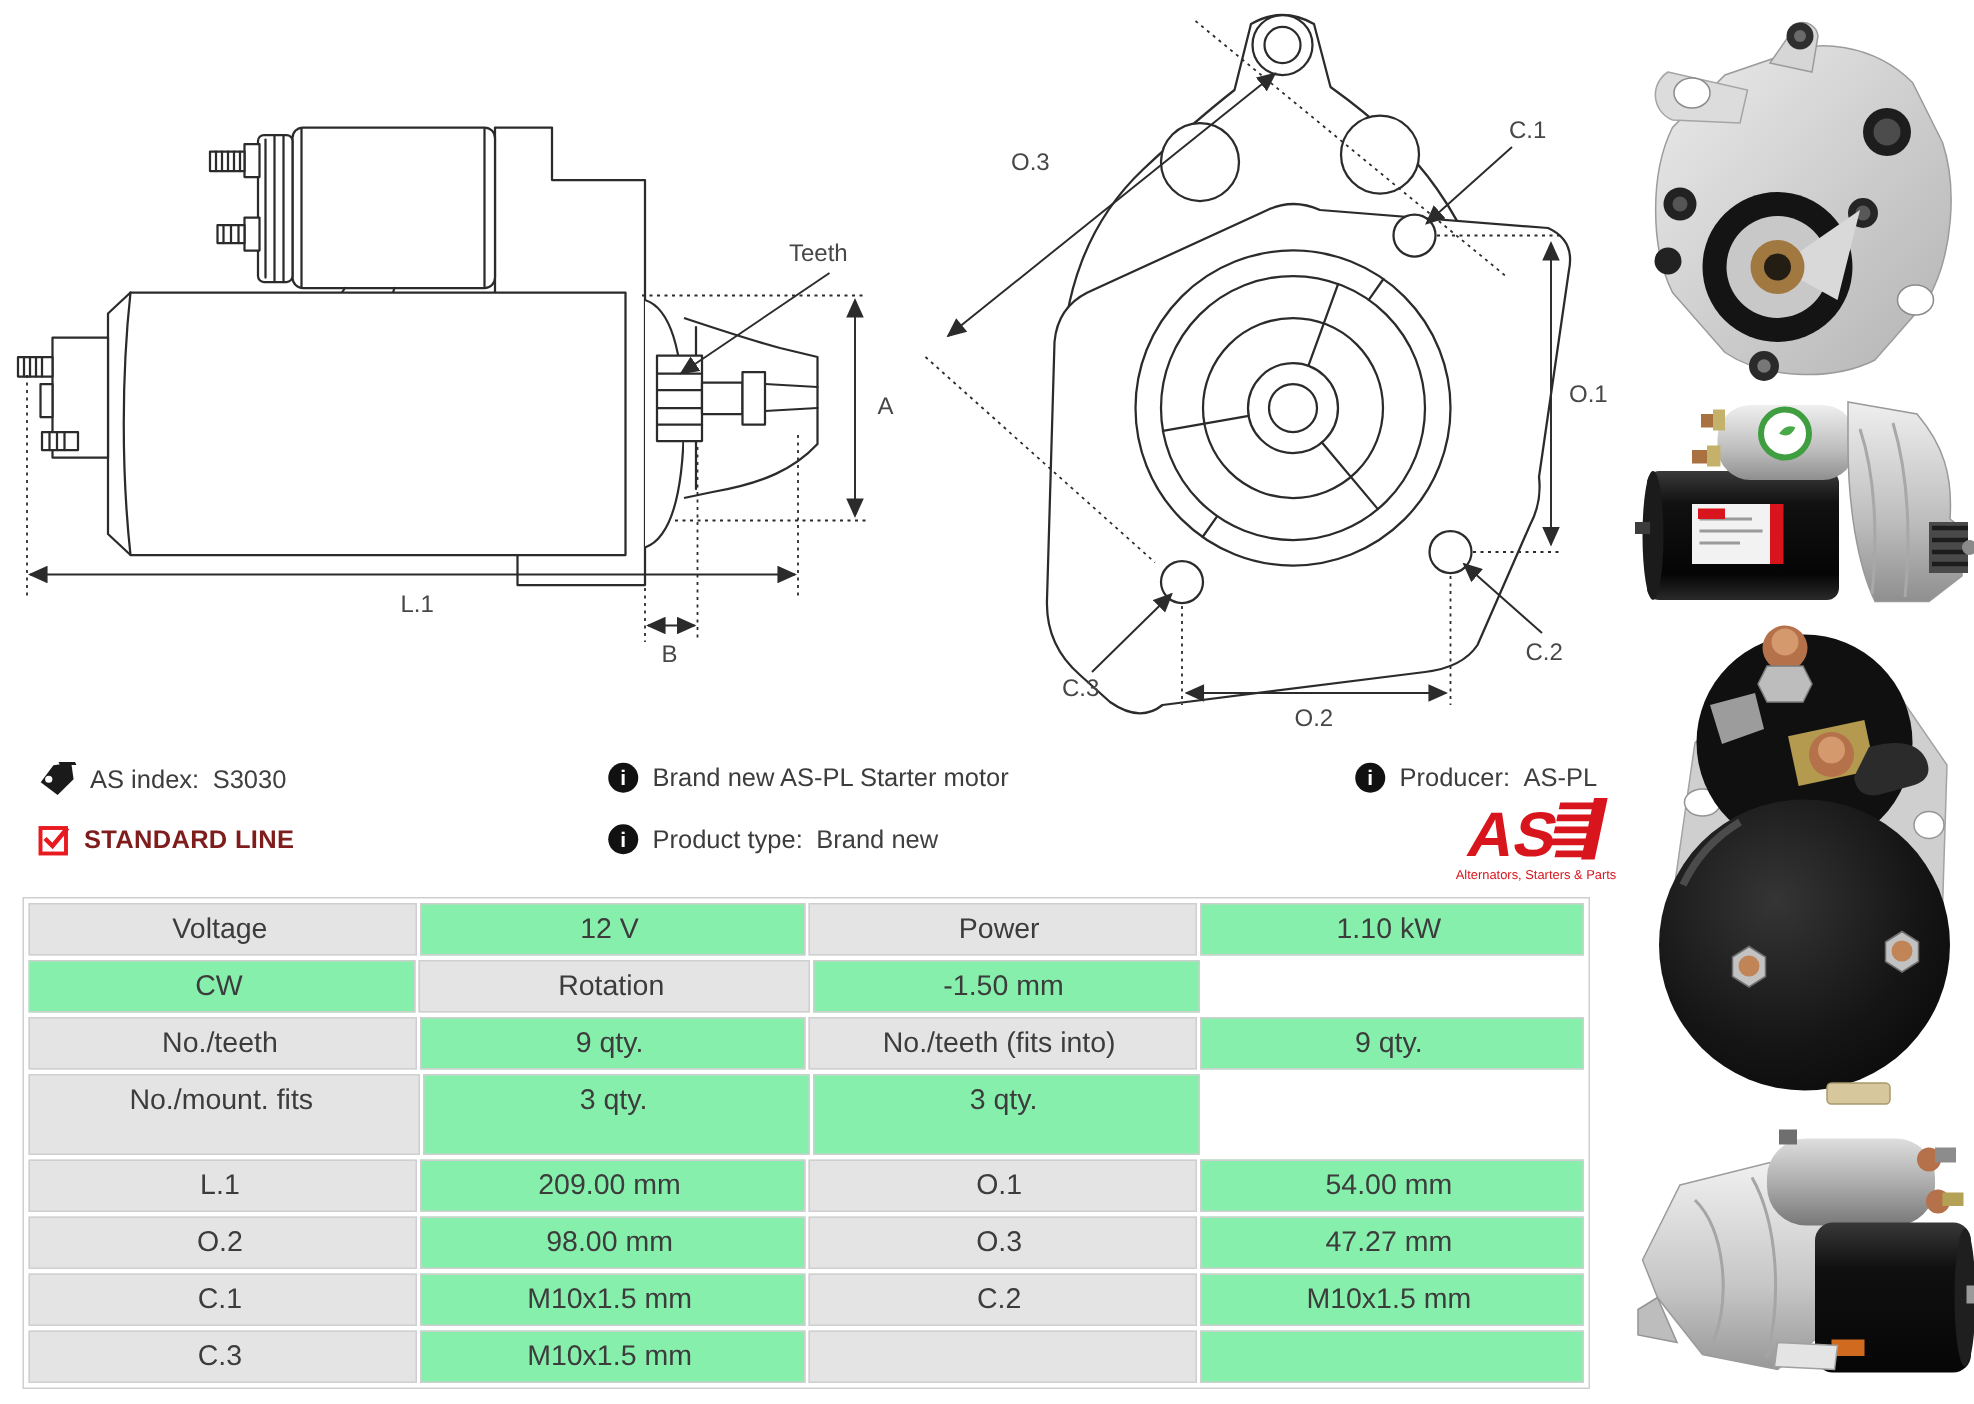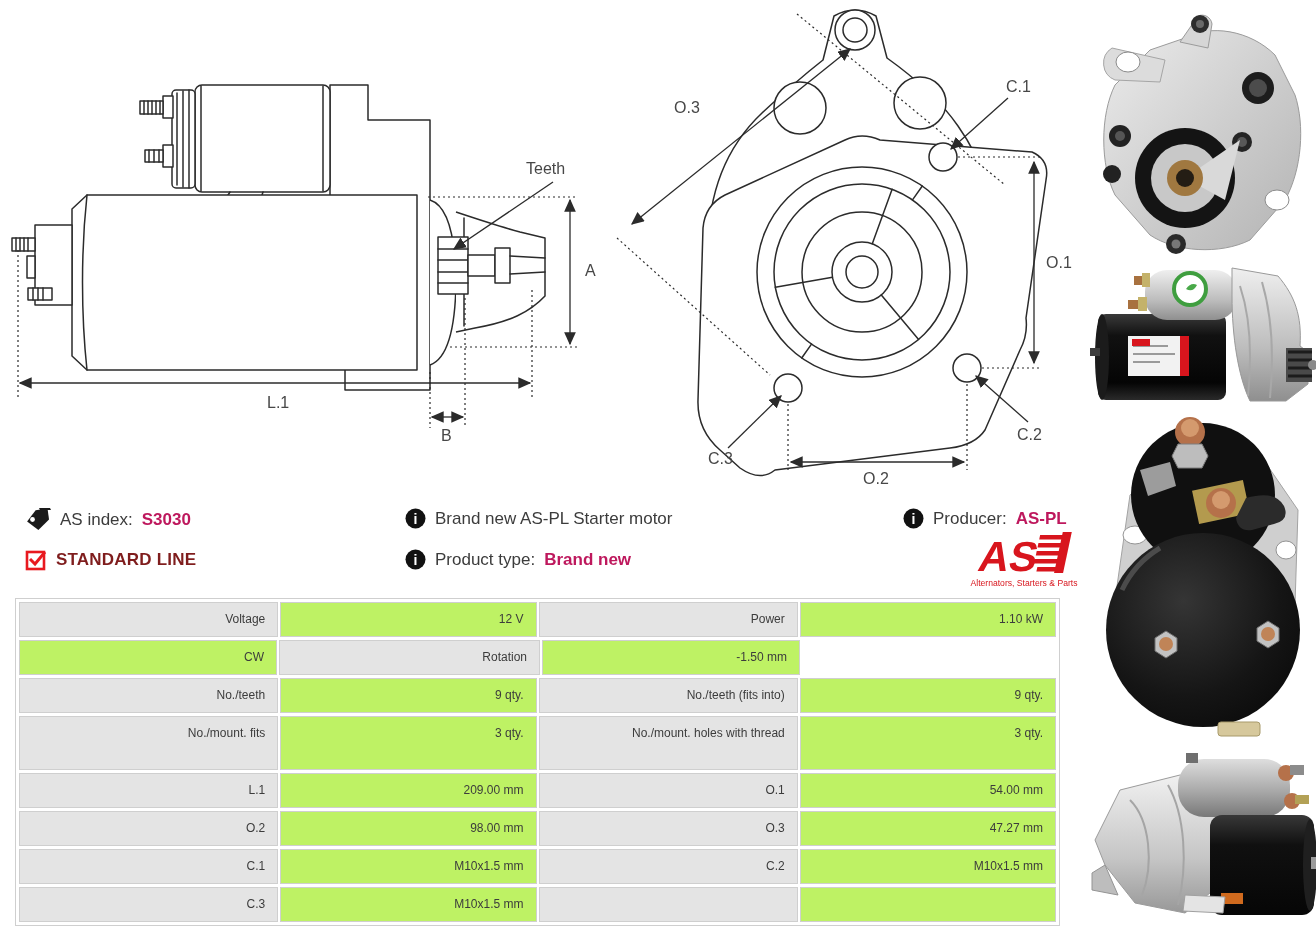--- a/index.html
+++ b/index.html
@@ -1,31 +1,31 @@
 <!DOCTYPE html>
 <html><head>
 <meta charset="utf-8">
 <style>
   html,body{margin:0;padding:0;background:#fff;}
   .canvas{position:relative;width:1316px;height:936px;background:#fff;overflow:hidden;
           font-family:"Liberation Sans",sans-serif;color:#3a3a3a;}
   .abs{position:absolute;}
   
   .info-item{position:absolute;display:flex;align-items:center;gap:9px;font-size:17px;color:#3c3c3c;white-space:nowrap;justify-content:center;}
-  .info-item .bold{font-weight:bold;color:#be185d;}
+  .info-item .bold{font-weight:normal;color:#404040;}
   .std-line{color:#7f1d1d;font-weight:bold;letter-spacing:.2px;}
   .icn{flex:0 0 auto;display:block;}
   
   .spec{position:absolute;left:15px;top:598px;width:1045px;border:1px solid #cfcfcf;padding:3px;box-sizing:border-box;background:#fff;}
   .srow{display:flex;gap:2px;margin-bottom:3px;}
   .srow:last-child{margin-bottom:0;}
   .cell{box-sizing:border-box;border:1px solid #cfcfcf;height:35px;padding:6px 12px 0 8px;
-        text-align:right;font-size:12px;line-height:21px;color:#3c3c3c;overflow:hidden;}
+        text-align:center;font-size:19px;line-height:21px;color:#3c3c3c;overflow:hidden;}
   .lbl{background:#e4e4e4;width:261px;}
-  .val{background:#bef264;width:258px;}
+  .val{background:#86efac;width:258px;}
   .srow.tall .cell{height:54px;}
   
   svg text{font-family:"Liberation Sans",sans-serif;}
   .dim{stroke:#2b2b2b;stroke-width:1.3;fill:none;}
   .dot{stroke:#2b2b2b;stroke-width:1.2;fill:none;stroke-dasharray:2 3;}
   .ln{stroke:#2b2b2b;stroke-width:1.5;fill:none;stroke-linejoin:round;stroke-linecap:round;}
   .lnf{stroke:#2b2b2b;stroke-width:1.5;fill:#fff;stroke-linejoin:round;}
   .dimtxt{fill:#474747;font-size:16px;}
   .logo-sub{fill:#d8151d;font-size:8.6px;}
 </style>
@@ -397,21 +397,20 @@
     </div>
     <div class="srow">
       <div class="cell lbl">No./teeth</div>
       <div class="cell val">9 qty.</div>
       <div class="cell lbl">No./teeth (fits into)</div>
       <div class="cell val">9 qty.</div>
     </div>
     <div class="srow tall">
       <div class="cell lbl">No./mount. fits</div>
       <div class="cell val">3 qty.</div>
-      <div class="cell lbl">No./mount. holes with thread</div>
       <div class="cell val">3 qty.</div>
     </div>
     <div class="srow">
       <div class="cell lbl">L.1</div>
       <div class="cell val">209.00 mm</div>
       <div class="cell lbl">O.1</div>
       <div class="cell val">54.00 mm</div>
     </div>
     <div class="srow">
       <div class="cell lbl">O.2</div>

